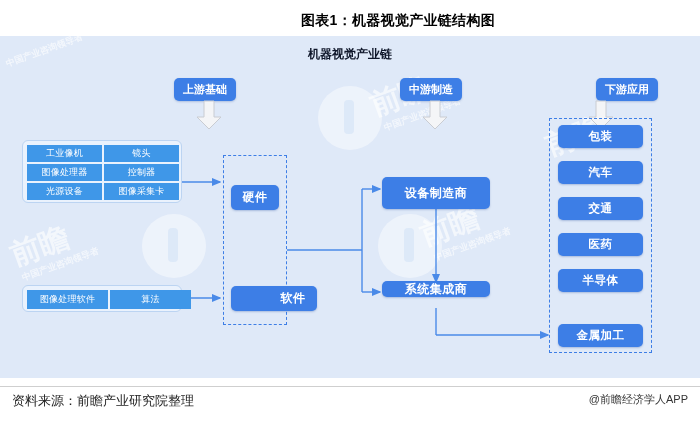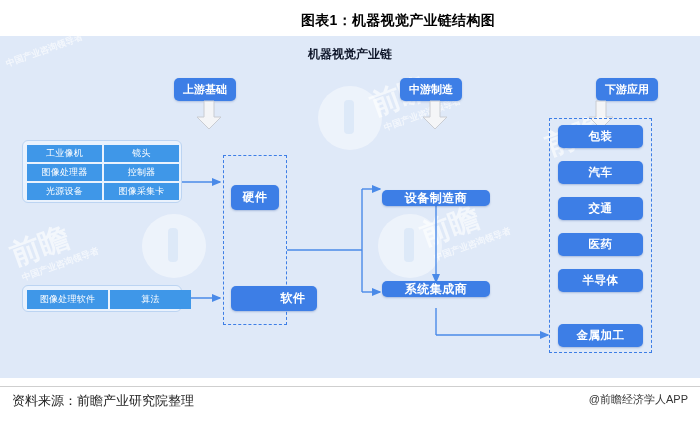--- a/index.html
+++ b/index.html
@@ -244,21 +244,21 @@
       <div class="item-grid" style="left:4px; top:4px; width:164px; height:19px; grid-template-columns:1fr 1fr; grid-template-rows:1fr;">
         <div class="sub-item">图像处理软件</div>
         <div class="sub-item">算法</div>
       </div>
     </div>
 
     <div class="dashed-box" style="left:223px; top:119px; width:64px; height:170px;"></div>
     <div class="node" style="left:231px; top:133px; width:48px; height:25px;margin-top:16px;">硬件</div>
     <div class="node" style="left:231px; top:250px; width:48px; height:25px;padding-left:38px;">软件</div>
 
-    <div class="node" style="left:382px; top:154px; width:108px; height:16px;">设备制造商</div>
+    <div class="node" style="left:382px; top:141px; width:108px; height:32px;">设备制造商</div>
     <div class="node" style="left:382px; top:245px; width:108px; height:16px;">系统集成商</div>
 
     <div class="dashed-box" style="left:549px; top:82px; width:103px; height:235px;"></div>
     <div class="node app" style="left:558px; top:89px; width:85px; height:23px;">包装</div>
     <div class="node app" style="left:558px; top:125px; width:85px; height:23px;">汽车</div>
     <div class="node app" style="left:558px; top:161px; width:85px; height:23px;">交通</div>
     <div class="node app" style="left:558px; top:197px; width:85px; height:23px;">医药</div>
     <div class="node app" style="left:558px; top:233px; width:85px; height:23px;">半导体</div>
     <div class="node app" style="left:558px; top:288px; width:85px; height:23px;">金属加工</div>
 

